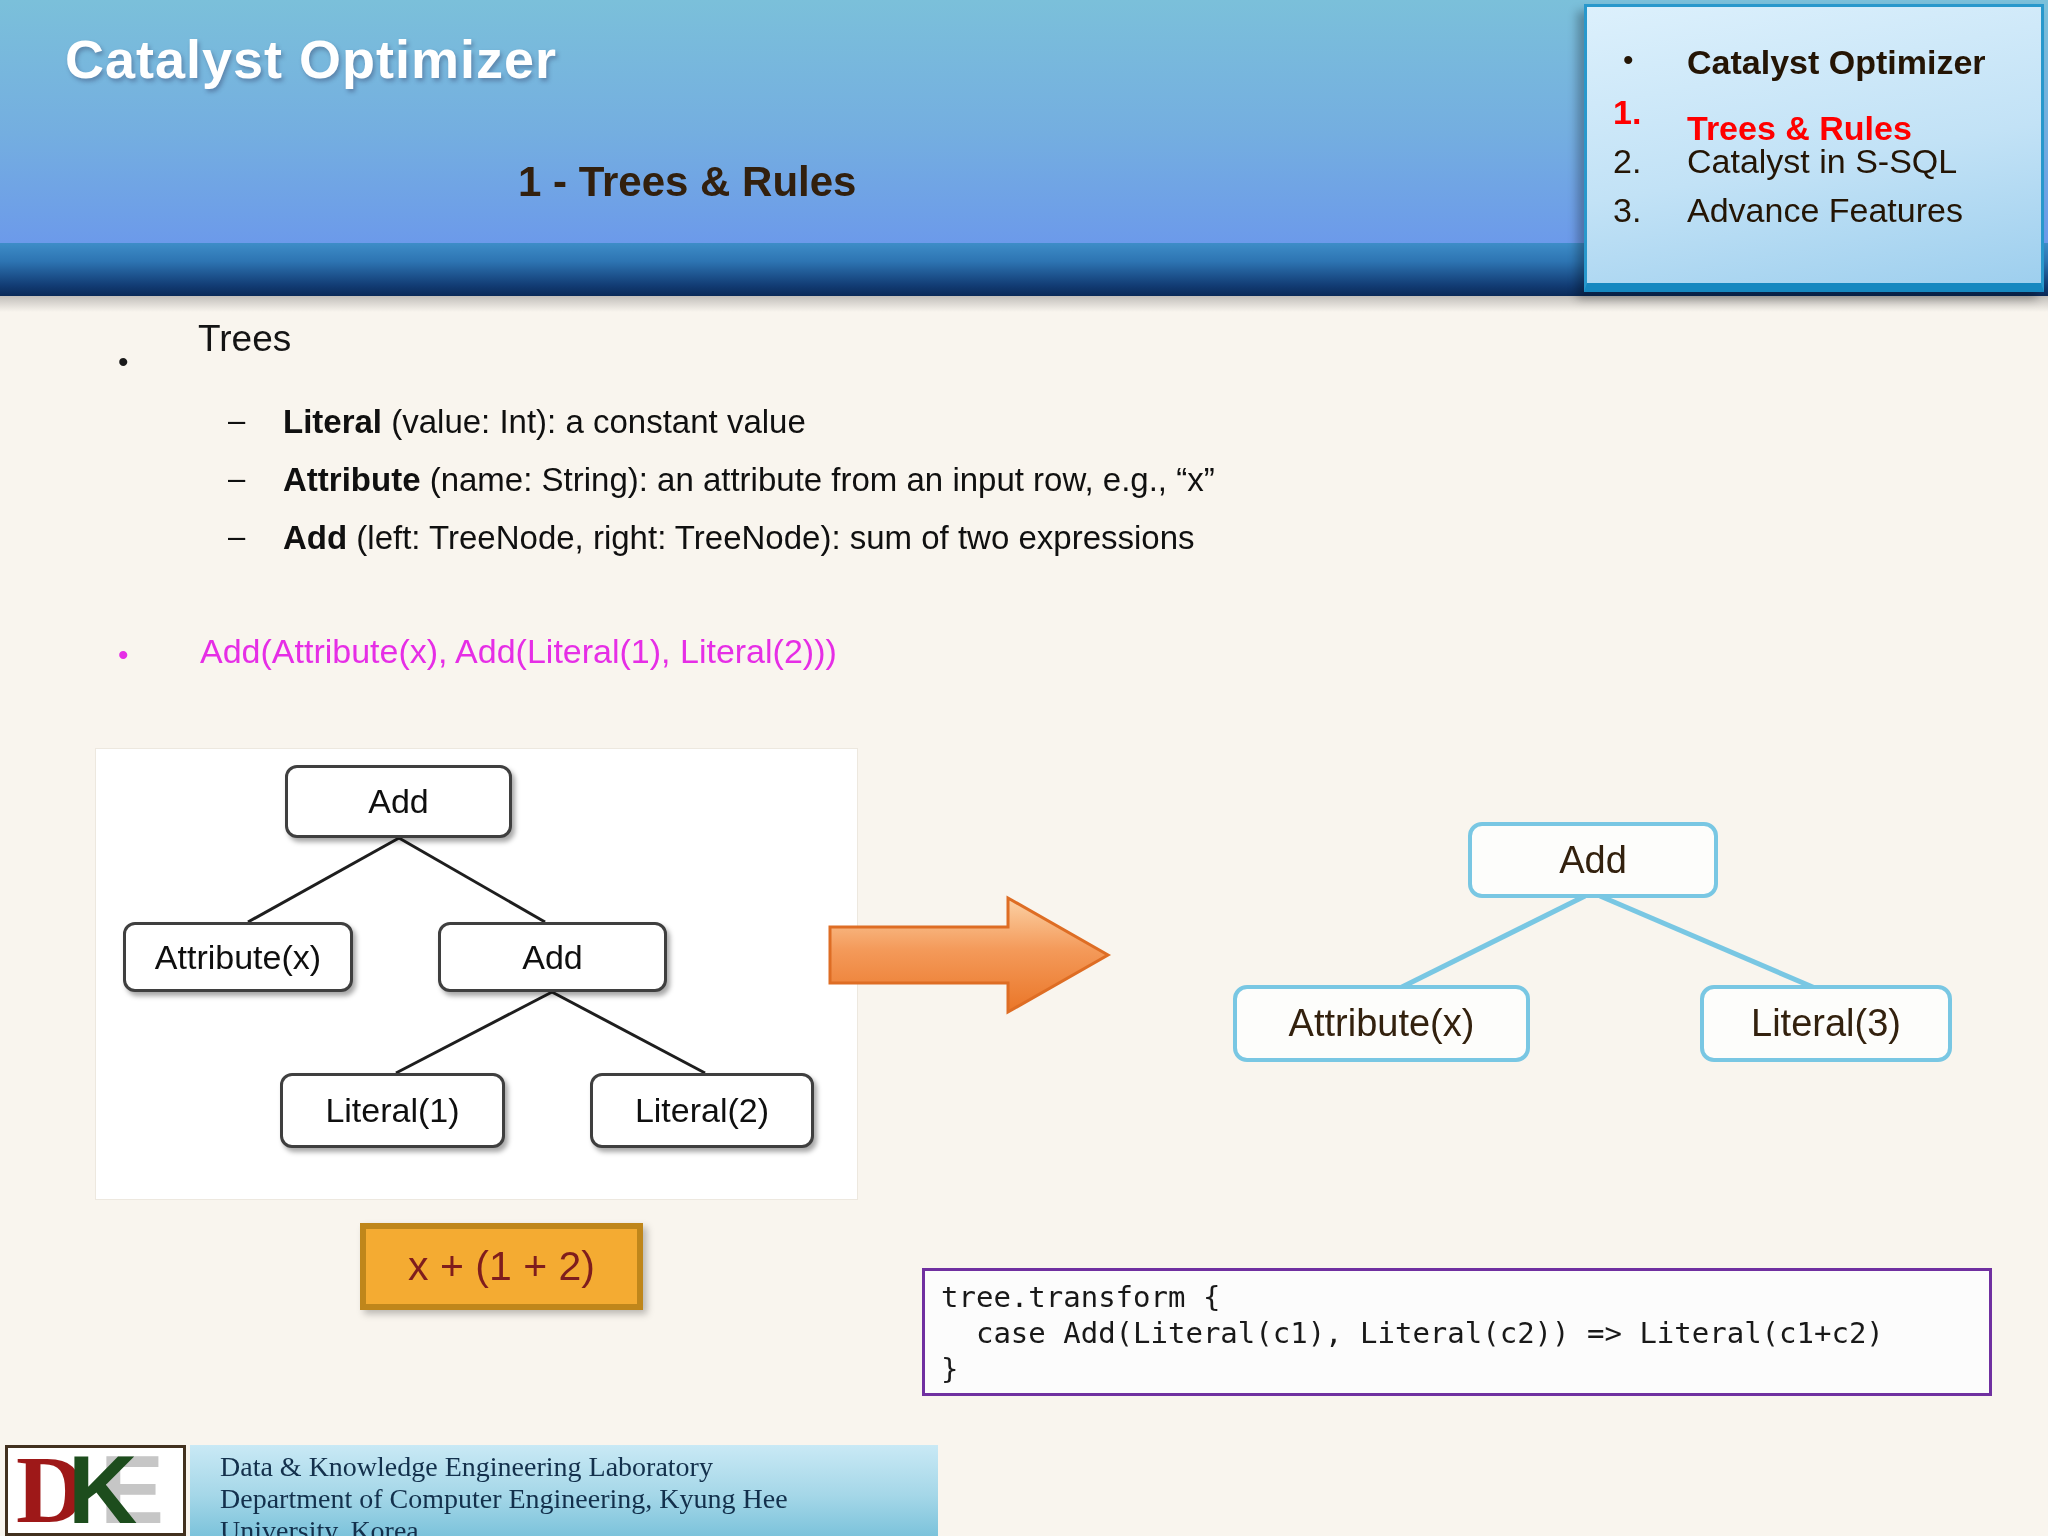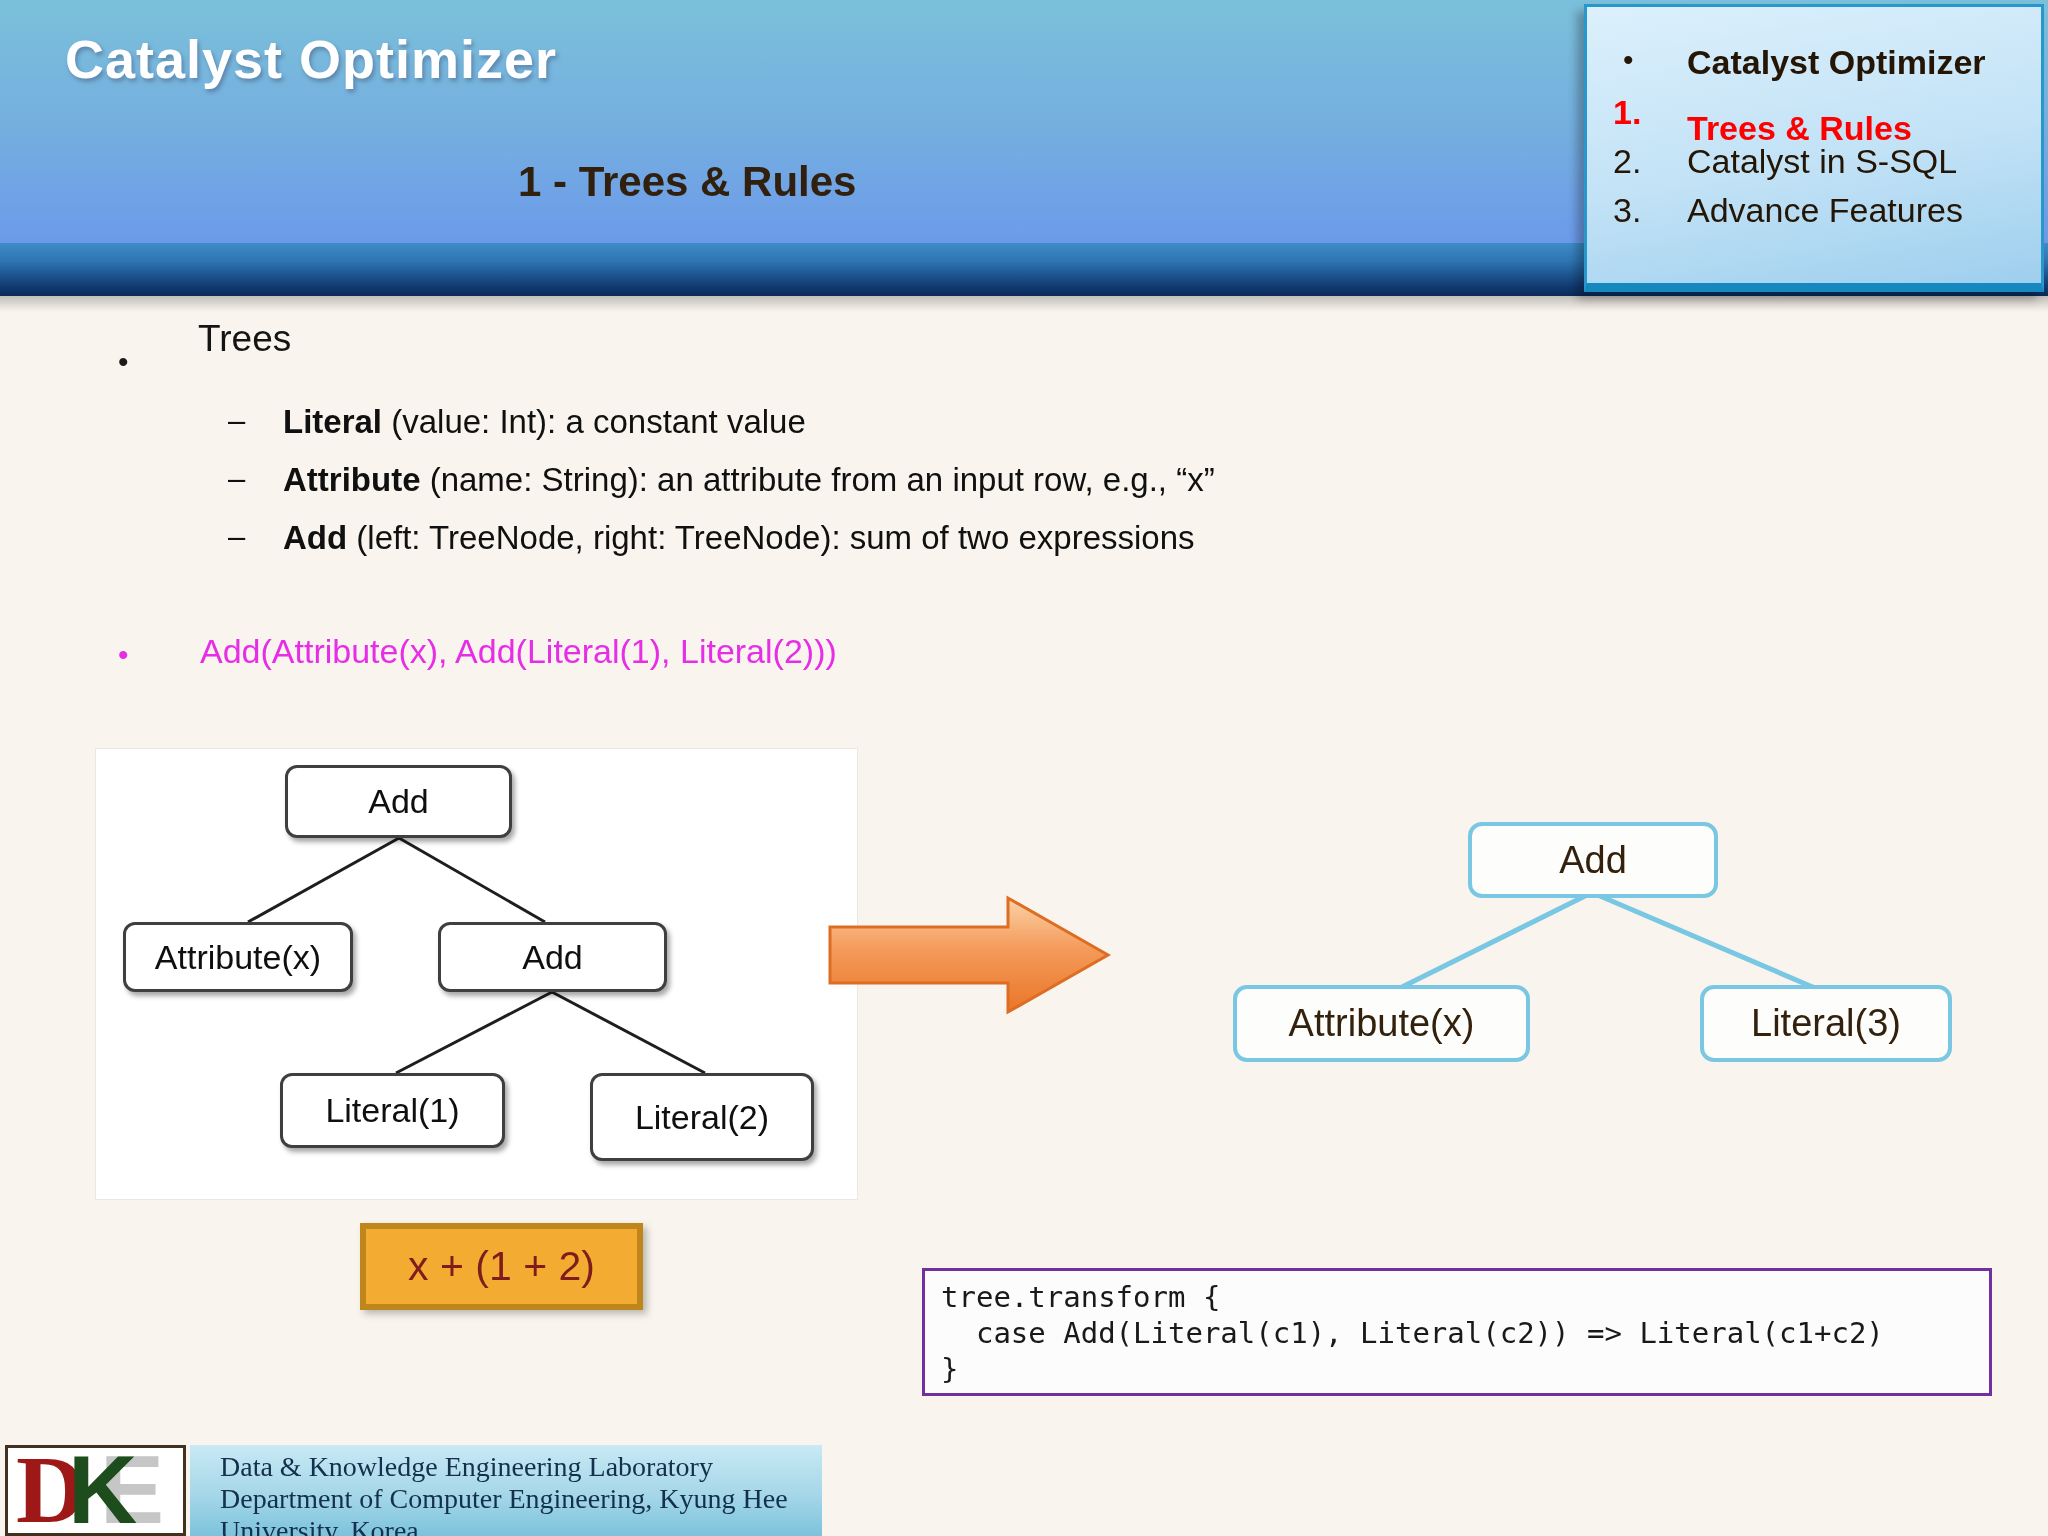--- a/index.html
+++ b/index.html
@@ -94,21 +94,21 @@
   .logo{
     position:absolute;left:5px;top:1445px;width:181px;height:91px;
     background:#FFFFFF;border:3px solid #42311F;box-sizing:border-box;
     overflow:hidden;z-index:4;
   }
   .logo span{position:absolute;font-weight:bold;font-size:96px;line-height:96px;top:-6px;}
   .logo .l-d{left:8px;color:#9E1818;font-family:"Liberation Serif",serif;}
   .logo .l-e{left:92px;color:#C6C6C6;}
   .logo .l-k{left:60px;color:#1D4D1D;}
   .footbar{
-    position:absolute;left:190px;top:1445px;width:632px;height:91px;
+    position:absolute;left:190px;top:1445px;width:748px;height:91px;
     background:linear-gradient(180deg,#C9E9F5 0%,#A5D7E8 55%,#7CC3DB 100%);
     overflow:hidden;z-index:4;text-decoration:underline;
   }
   .footbar div{
     position:absolute;left:30px;white-space:nowrap;
     font-family:"Liberation Serif",serif;font-size:28px;color:#13304C;
   }
   .svglayer{position:absolute;left:0;top:0;width:2048px;height:1536px;z-index:2;pointer-events:none;}
 </style>
 </head>
@@ -177,21 +177,21 @@
       <line x1="1585" y1="896" x2="1400" y2="988"></line>
       <line x1="1600" y1="896" x2="1815" y2="988"></line>
     </g>
     <polygon points="830,927 1008,927 1008,898 1108,955 1008,1012 1008,983 830,983" fill="url(#arrowGrad)" stroke="#DE6D24" stroke-width="3"></polygon>
   </svg>
 
   <div class="ltbox" style="left:285px;top:765px;width:227px;height:73px;">Add</div>
   <div class="ltbox" style="left:123px;top:922px;width:230px;height:70px;">Attribute(x)</div>
   <div class="ltbox" style="left:438px;top:922px;width:229px;height:70px;">Add</div>
   <div class="ltbox" style="left:280px;top:1073px;width:225px;height:75px;">Literal(1)</div>
-  <div class="ltbox" style="left:590px;top:1073px;width:224px;height:88px;">Literal(2)</div>
+  <div class="ltbox" style="left:590px;top:1073px;width:224px;height:75px;">Literal(2)</div>
 
   <div class="rtbox" style="left:1468px;top:822px;width:250px;height:76px;">Add</div>
   <div class="rtbox" style="left:1233px;top:985px;width:297px;height:77px;">Attribute(x)</div>
   <div class="rtbox" style="left:1700px;top:985px;width:252px;height:77px;">Literal(3)</div>
 
   <div class="resultbox">x + (1 + 2)</div>
   <div class="codebox"><span>tree.transform {</span>
 <span>  case Add(Literal(c1), Literal(c2)) =&gt; Literal(c1+c2)</span>
 <span>}</span></div>
 

